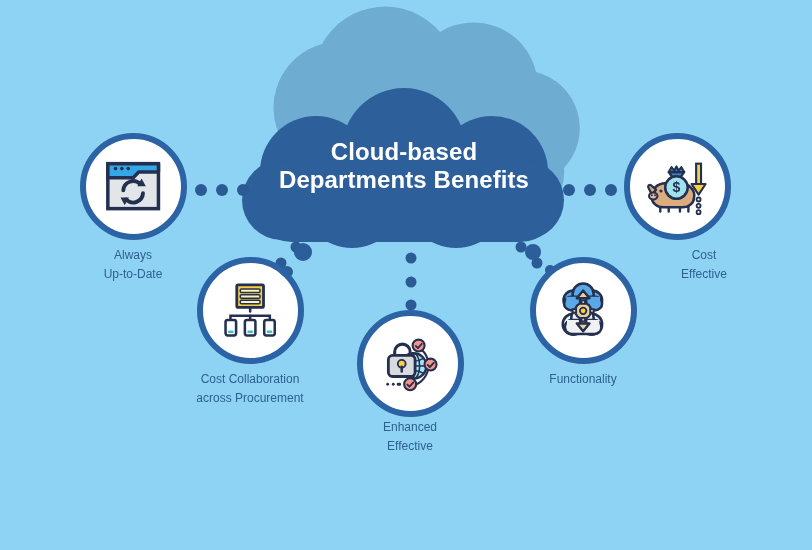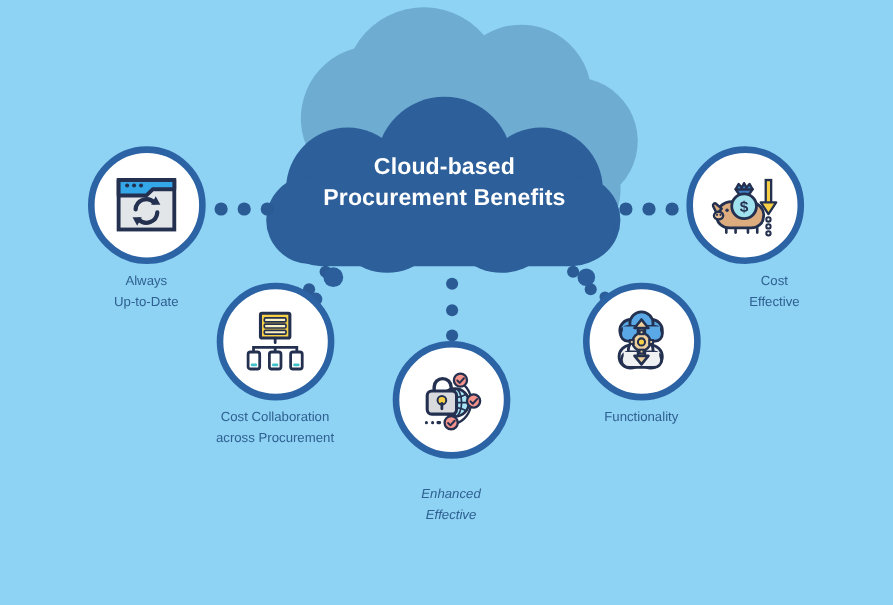--- a/index.html
+++ b/index.html
@@ -28,21 +28,21 @@
   }
 
   
   .cloud-title {
     position: absolute;
     left: 276px;
     top: 138px;
     width: 256px;
     text-align: center;
     color: #ffffff;
-    font-size: 21px;
+    font-size: 24px;
     font-weight: bold;
     line-height: 28px;
     letter-spacing: 0.1px;
     pointer-events: none;
   }
   .cloud-title .l2 { display: block; }
   .node-circle {
     position: absolute;
     border-radius: 50%;
     background: #ffffff;
@@ -124,21 +124,21 @@
     <g fill="#2c5e9c">
       <circle cx="303" cy="252" r="9"></circle>
       <circle cx="287" cy="272" r="6"></circle>
       <circle cx="533" cy="252" r="8"></circle>
       <circle cx="550" cy="270" r="5"></circle>
     </g>
   </svg>
 
   <div class="cloud-title">
     <span class="l1">Cloud-based</span>
-    <span class="l2">Procurement Benefits</span>
+    <span class="l2">Departments Benefits</span>
   </div>
 
   <div class="node-circle" style="left:80px; top:133px; width:107px; height:107px;">
     <svg class="icon-wrap" viewBox="0 0 100 100">
       <rect x="14" y="18" width="72" height="64" fill="#e3e6e9" stroke="#24304f" stroke-width="5"></rect>
       <path d="M14 18 H86 V30 H58 L50 38 H14 Z" fill="#33a7e8" stroke="#24304f" stroke-width="5" stroke-linejoin="round"></path>
       <circle cx="25" cy="25" r="2.6" fill="#24304f"></circle>
       <circle cx="34" cy="25" r="2.6" fill="#24304f"></circle>
       <circle cx="43" cy="25" r="2.6" fill="#24304f"></circle>
       <g fill="none" stroke="#24304f" stroke-width="5.5" stroke-linecap="round">
@@ -208,21 +208,21 @@
         <path d="M46 80.5 l3 3 5.5 -6" fill="none" stroke="#24304f" stroke-width="2.6" stroke-linecap="round" stroke-linejoin="round"></path>
       </g>
 
       <g fill="#24304f">
         <circle cx="18" cy="80" r="2"></circle>
         <circle cx="26" cy="80" r="2"></circle>
         <rect x="31" y="78" width="6" height="4" rx="1.8"></rect>
       </g>
     </svg>
   </div>
-  <div class="node-label" style="left:291px; top:440px; width:238px;font-style:italic;">
+  <div class="node-label" style="left:291px; top:418px; width:238px;">
     <span>Enhanced</span>
     <span>Effective</span>
   </div>
 
   <div class="node-circle" style="left:530px; top:257px; width:107px; height:107px;">
     <svg class="icon-wrap" viewBox="0 0 100 100">
 
       <g>
         <circle cx="36" cy="70" r="15" fill="#f0f1f3" stroke="#24304f" stroke-width="3.6"></circle>
         <circle cx="62" cy="70" r="15" fill="#f0f1f3" stroke="#24304f" stroke-width="3.6"></circle>

